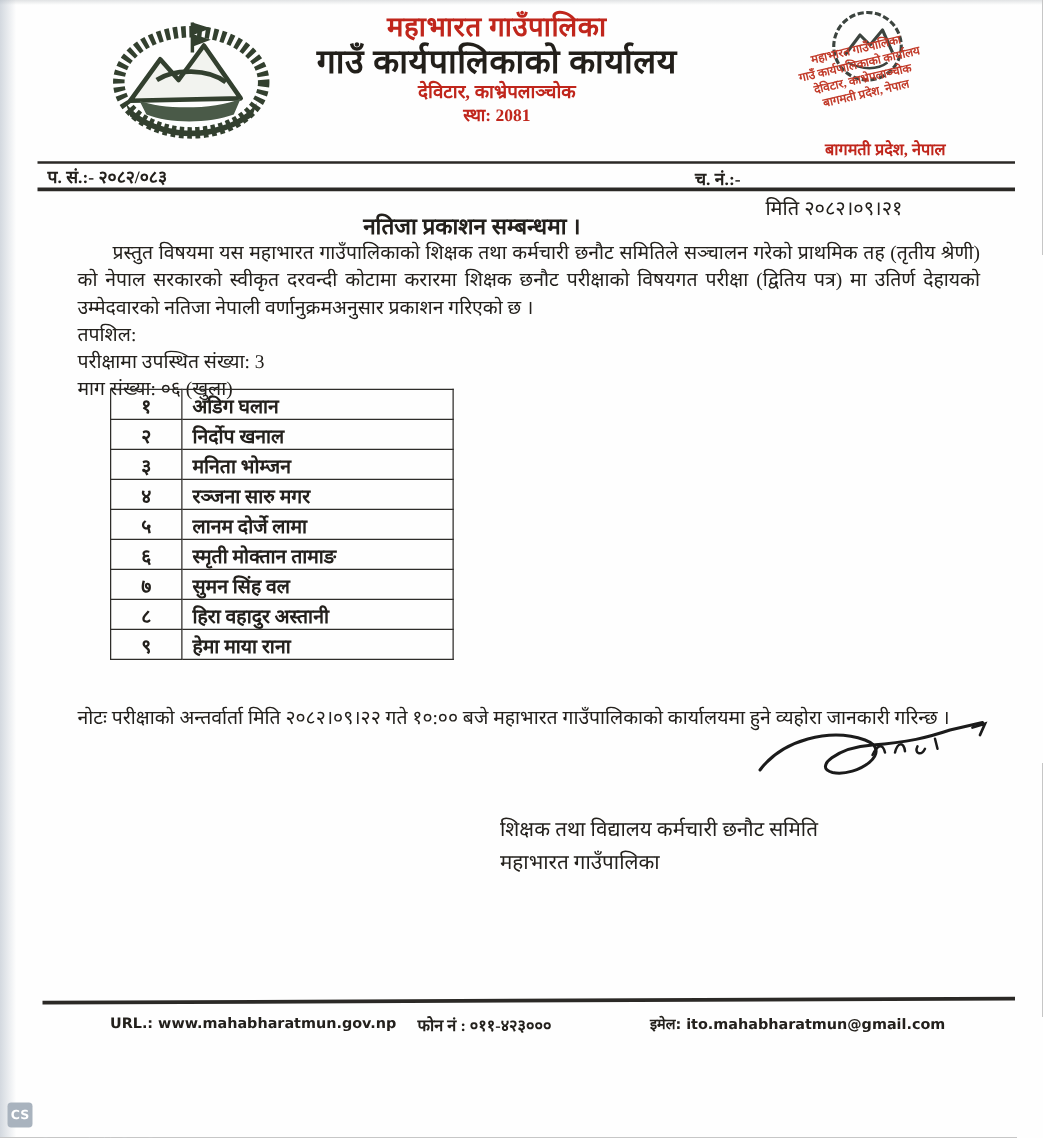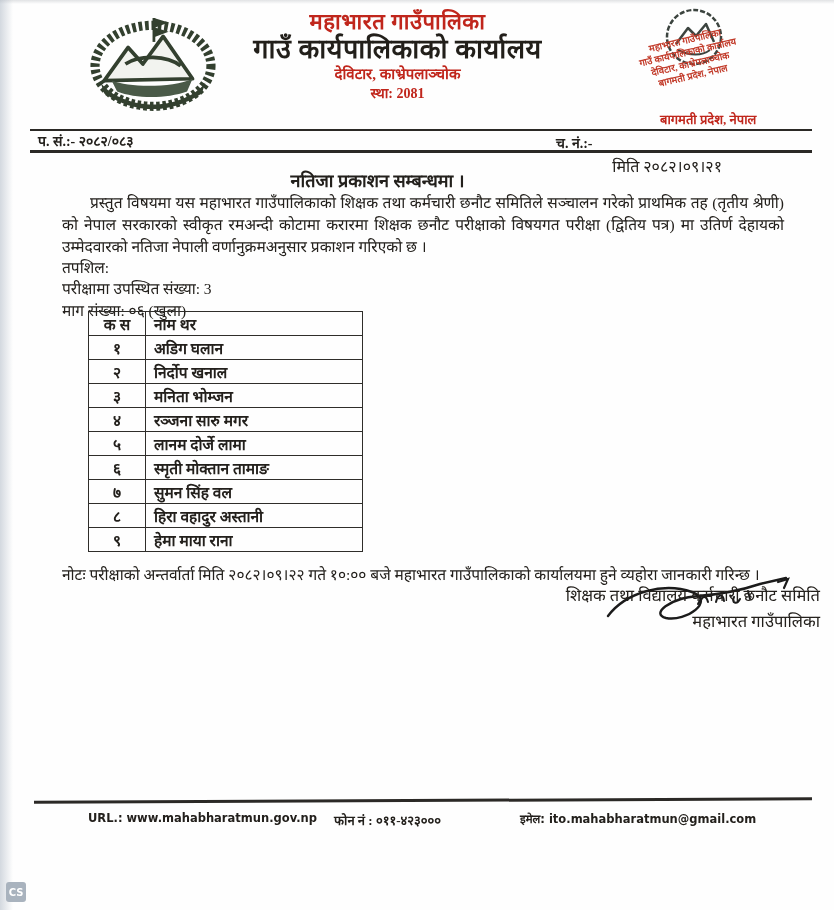--- a/index.html
+++ b/index.html
@@ -51,21 +51,21 @@
     font-size:15.5px;}
   .result-table td,.result-table th{border:1.7px solid #2f2d2a;height:23px;
     padding:0 8px;font-weight:600;}
   .result-table th{font-weight:bold;text-align:left;}
   .col-sn{width:40px;text-align:center !important;}
   .col-name{width:200px;text-align:left;}
 
   
   .note{position:absolute;left:62px;top:563px;width:724px;font-size:15.5px;line-height:23px;}
   .sig-scribble{position:absolute;left:600px;top:576px;}
-  .sig-block{position:absolute;left:400px;top:583px;width:420px;text-align:right;}
+  .sig-block{position:absolute;left:400px;top:651px;width:420px;text-align:left;}
   .sig-line1{font-size:16.5px;line-height:1.6;}
   .sig-line2{font-size:16.5px;}
 
   
   .footer-rule{left:34px;top:799px;width:778px;height:3px;transform:rotate(-.25deg);}
   .footer{position:absolute;left:0;top:809px;width:834px;height:24px;
     font-family:"DejaVu Sans","Liberation Sans",sans-serif;font-size:11.5px;font-weight:bold;color:#23201c;padding-left:16px;}
   .f-url{position:absolute;left:88px;top:2px;}
   .f-phone{position:absolute;left:334px;top:2px;font-family:"Liberation Serif",serif;font-size:13px;}
   .f-email{position:absolute;left:520px;top:2px;}
@@ -121,31 +121,27 @@
   </div>
 
   <div class="rule band-top"></div>
   <div class="ref-left">प. सं.:-  २०८२/०८३</div>
   <div class="ref-right">च. नं.:-</div>
   <div class="rule band-bottom"></div>
 
   <div class="date-line">मिति २०८२।०९।२१</div>
   <div class="subject">नतिजा प्रकाशन सम्बन्धमा ।</div>
 
-  <div class="para">प्रस्तुत विषयमा यस महाभारत गाउँपालिकाको शिक्षक तथा कर्मचारी छनौट समितिले सञ्चालन गरेको प्राथमिक तह (तृतीय श्रेणी) को नेपाल सरकारको स्वीकृत रमअन्दी कोटामा करारमा शिक्षक छनौट परीक्षाको विषयगत परीक्षा (द्वितिय पत्र) मा उतिर्ण देहायको उम्मेदवारको नतिजा नेपाली वर्णानुक्रमअनुसार प्रकाशन गरिएको छ ।</div>
+  <div class="para">प्रस्तुत विषयमा यस महाभारत गाउँपालिकाको शिक्षक तथा कर्मचारी छनौट समितिले सञ्चालन गरेको प्राथमिक तह (तृतीय श्रेणी) को नेपाल सरकारको स्वीकृत दरवन्दी कोटामा करारमा शिक्षक छनौट परीक्षाको विषयगत परीक्षा (द्वितिय पत्र) मा उतिर्ण देहायको उम्मेदवारको नतिजा नेपाली वर्णानुक्रमअनुसार प्रकाशन गरिएको छ ।</div>
   <div class="tapashil">तपशिल:</div>
   <div class="count1">परीक्षामा उपस्थित संख्या: 3</div>
   <div class="count2">माग संख्या: ०६ (खुला)</div>
 
   <table class="result-table">
     <tbody>
-        <tr>
-      <th class="col-sn">क स</th>
-      <th class="col-name">नाम थर</th>
-    </tr>
     <tr>
       <td class="col-sn">१</td>
       <td class="col-name">अडिग घलान</td>
     </tr>
     <tr>
       <td class="col-sn">२</td>
       <td class="col-name">निर्दोप खनाल</td>
     </tr>
     <tr>
       <td class="col-sn">३</td>

